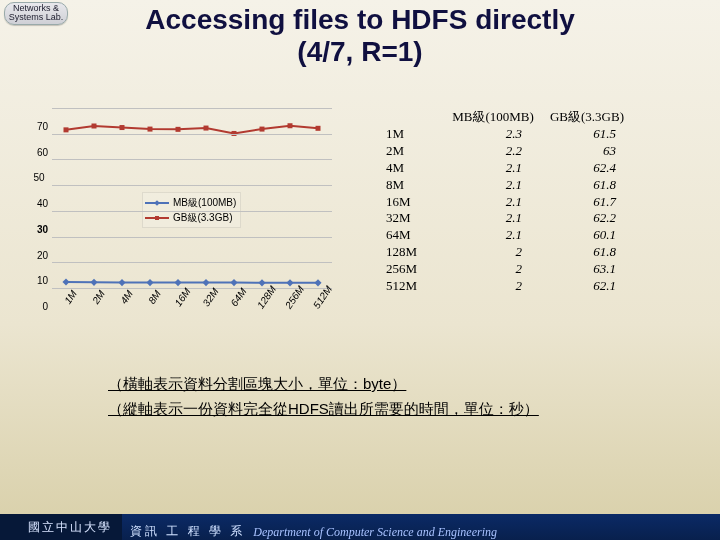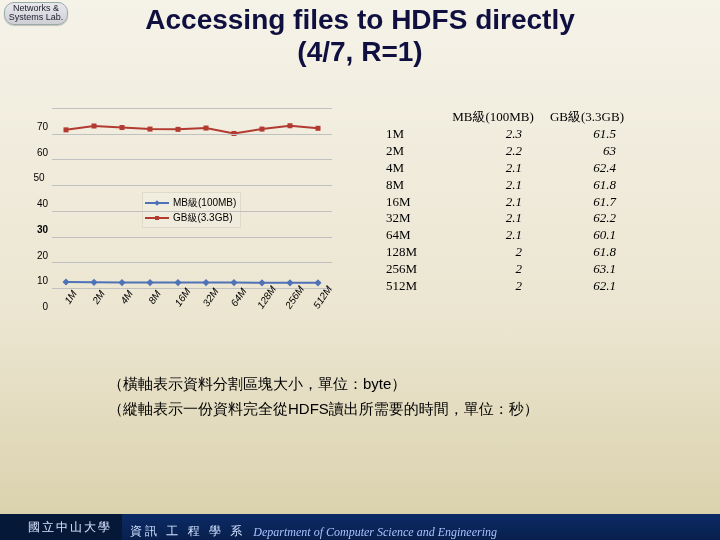--- a/index.html
+++ b/index.html
@@ -133,20 +133,21 @@
   .tr { display: flex; flex-direction: row; line-height: 1.3; }
   .td-cat { width: 60px; text-align: left; }
   .td-val { width: 94px; text-align: right; padding-right: 18px; box-sizing: border-box; font-style: italic;}
   .captions {
     position: absolute;
     top: 372px;
     left: 108px;
     font-size: 15px;
     color: #000;
     line-height: 1.65;
+    text-decoration: underline;
   }
   .footer {
     position: absolute;
     bottom: 0;
     left: 0;
     width: 720px;
     height: 26px;
     background: linear-gradient(to bottom, #0b2a66 0%, #08204d 100%);
     font-size: 12px;
     color: #cfe0ff;

